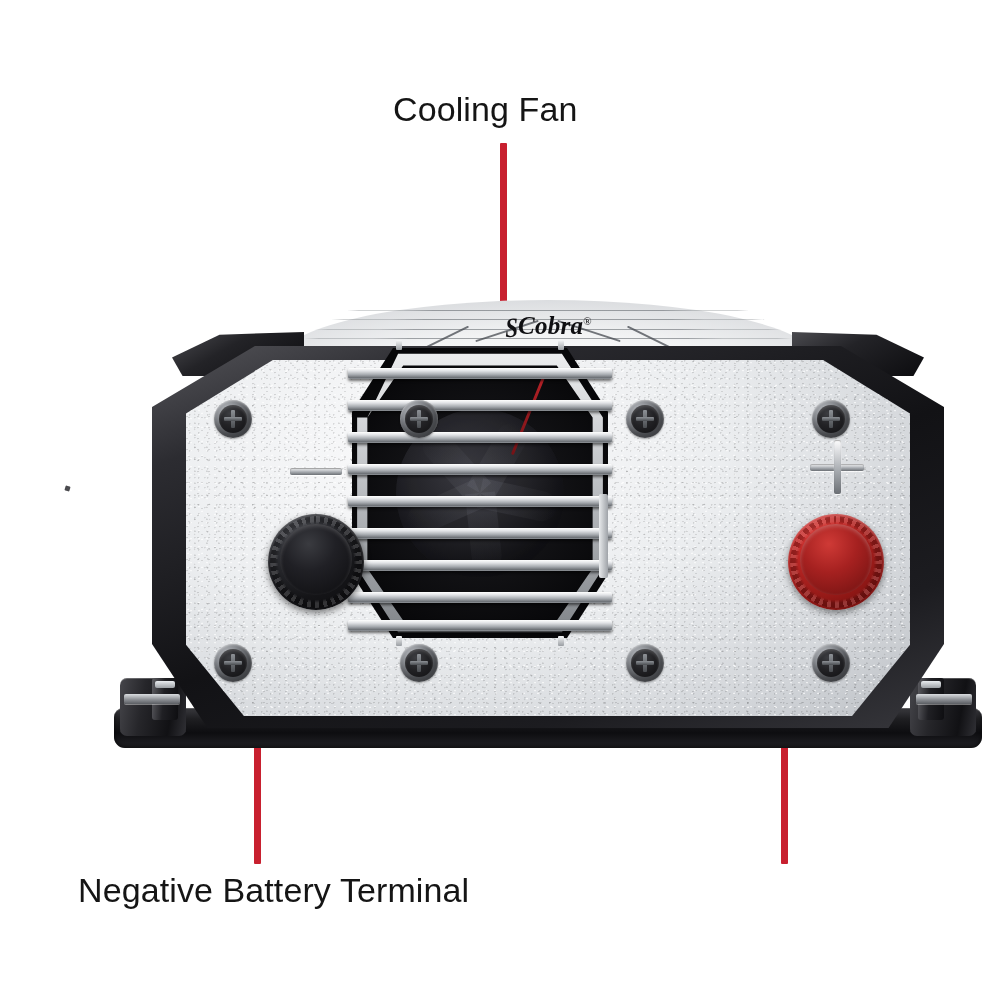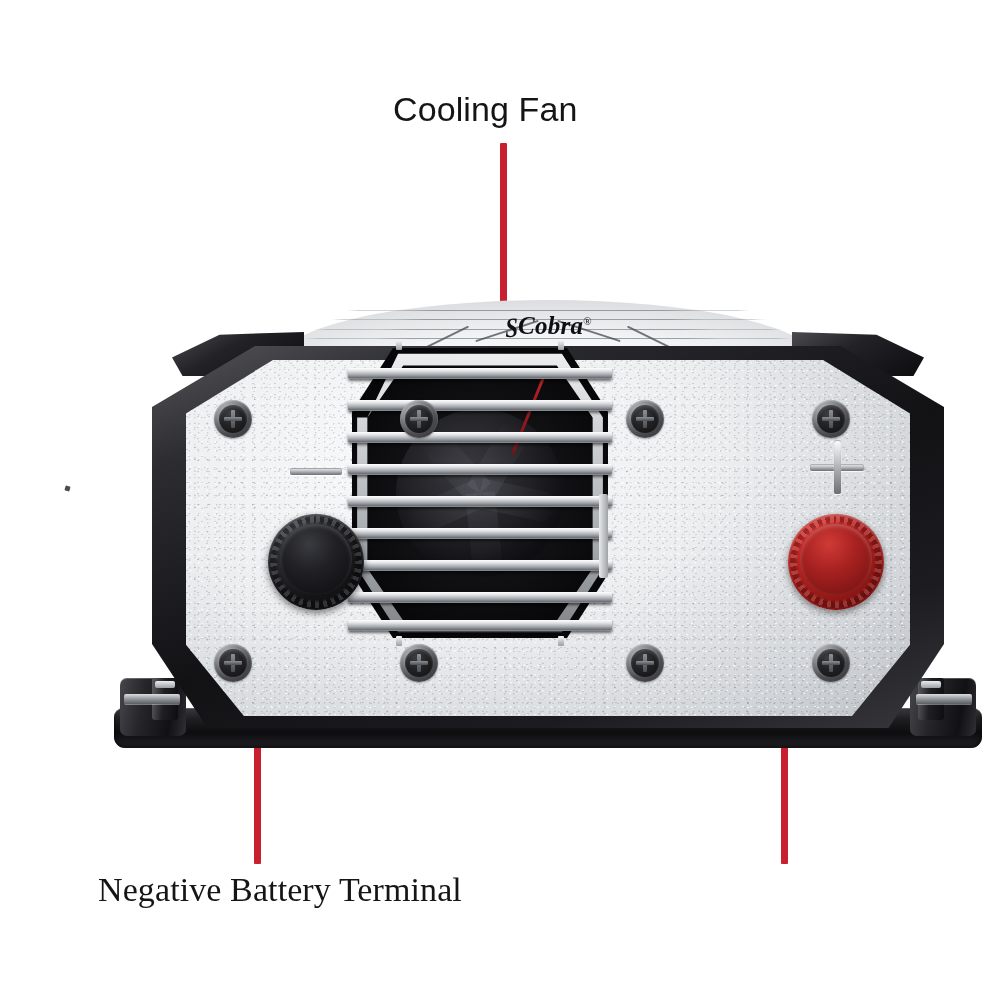--- a/index.html
+++ b/index.html
@@ -25,21 +25,21 @@
   .callout-label {
     position: absolute;
     color: #151515;
     font-size: 34px;
     line-height: 1;
     letter-spacing: 0.1px;
     white-space: nowrap;
     font-weight: 400;
   }
   #label-cooling-fan { left: 345px; top: 92px; }
-  #label-neg         { left: 50px;  top: 873px; font-family: Liberation Serif, serif; }
+  #label-neg         { left: 30px;  top: 873px; }
   #label-pos         { left: 537px; top: 873px; }
 
   
   .leader {
     position: absolute;
     background: #c8202f;
     width: 7px;
     border-radius: 1px;
   }
   #leader-cooling-fan { left: 452px; top: 143px;  height: 437px; }

